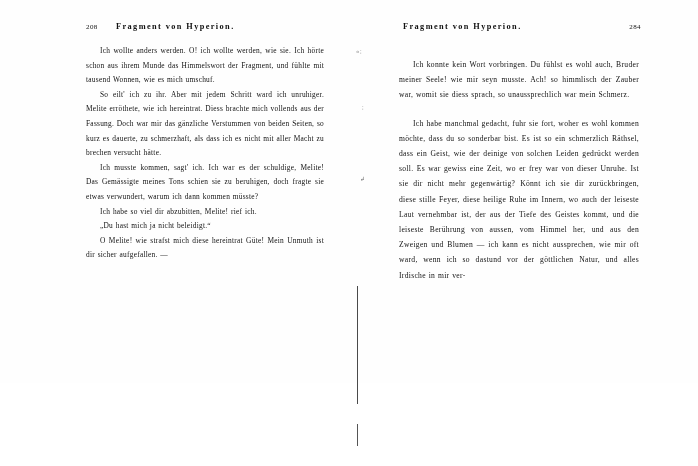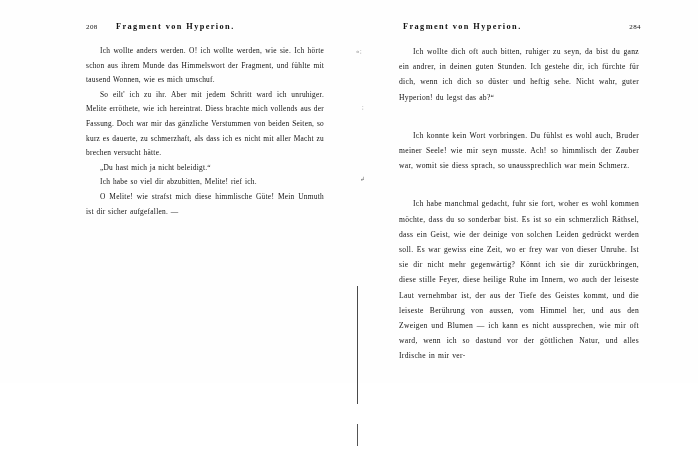--- a/index.html
+++ b/index.html
@@ -84,21 +84,21 @@
     text-align: justify;
     letter-spacing: 0.25px;
     word-spacing: 0.6px;
     -webkit-font-smoothing: none;
   }
   #page-right p.para {
     font-size: 7.6px;
     line-height: 15.2px;
     letter-spacing: 0.3px;
   }
-  p.para.gap-before { margin-top: 23px; }
+  p.para.gap-before { margin-top: 13px; }
 
   
   #gutter-line {
     position: absolute;
     left: 357px;
     top: 286px;
     width: 1px;
     height: 118px;
     background: #2a2a2a;
     opacity: 0.85;
@@ -134,35 +134,35 @@
   <div class="book-page" id="page-left">
 
     <div class="running-head">
       <span class="folio">208</span>
       <span class="head-title">Fragment von Hyperion.</span>
     </div>
 
     <div class="text-block">
       <p class="para">Ich wollte anders werden.  O! ich wollte werden, wie sie.  Ich hörte schon aus ihrem Munde das Himmelswort der Fragment, und fühlte mit tausend Wonnen, wie es mich umschuf.</p>
       <p class="para">So eilt' ich zu ihr.  Aber mit jedem Schritt ward ich unruhiger.  Melite erröthete, wie ich hereintrat.  Diess brachte mich vollends aus der Fassung.  Doch war mir das gänzliche Verstummen von beiden Seiten, so kurz es dauerte, zu schmerzhaft, als dass ich es nicht mit aller Macht zu brechen versucht hätte.</p>
+      <p class="para">Ich musste kommen, sagt' ich.  Ich war es der schuldige, Melite!  Das Gemässigte meines Tons schien sie zu beruhigen, doch fragte sie etwas verwundert, warum ich dann kommen müsste?</p>
+      <p class="para">Ich habe so viel dir abzubitten, Melite! rief ich.</p>
       <p class="para">„Du hast mich ja nicht beleidigt.“</p>
-      <p class="para">Ich habe so viel dir abzubitten, Melite! rief ich.</p>
-      <p class="para">O Melite! wie strafst mich diese himmlische Güte!  Mein Unmuth ist dir sicher aufgefallen. —</p>
+      <p class="para">O Melite! wie strafst mich diese hereintrat Güte!  Mein Unmuth ist dir sicher aufgefallen. —</p>
     </div>
   </div>
 
   <div class="book-page" id="page-right">
 
     <div class="running-head">
       <span class="head-title">Fragment von Hyperion.</span>
       <span class="folio">284</span>
     </div>
 
     <div class="text-block">
-      <p class="para">Ich wollte dich oft auch bitten, ruhiger zu seyn, da bist du ganz ein andrer, in deinen guten Stunden.  Ich gestehe dir, ich fürchte für dich, wenn ich dich so düster und heftig sehe.  Nicht wahr, guter Hyperion!  du legst das ab?“</p>
       <p class="para gap-before">Ich konnte kein Wort vorbringen.  Du fühlst es wohl auch, Bruder meiner Seele! wie mir seyn musste.  Ach! so himmlisch der Zauber war, womit sie diess sprach, so unaussprechlich war mein Schmerz.</p>
       <p class="para gap-before">Ich habe manchmal gedacht, fuhr sie fort, woher es wohl kommen möchte, dass du so sonderbar bist.  Es ist so ein schmerzlich Räthsel, dass ein Geist, wie der deinige von solchen Leiden gedrückt werden soll.  Es war gewiss eine Zeit, wo er frey war von dieser Unruhe.  Ist sie dir nicht mehr gegenwärtig?  Könnt ich sie dir zurückbringen, diese stille Feyer, diese heilige Ruhe im Innern, wo auch der leiseste Laut vernehmbar ist, der aus der Tiefe des Geistes kommt, und die leiseste Berührung von aussen, vom Himmel her, und aus den Zweigen und Blumen — ich kann es nicht aussprechen, wie mir oft ward, wenn ich so dastund vor der göttlichen Natur, und alles Irdische in mir ver-</p>
     </div>
   </div>
 
   <div id="gutter-line"></div>
   <div id="gutter-line-lower"></div>
 
   <span class="margin-mark" id="margin-mark-top">⸰∶</span>
   <span class="margin-mark" id="margin-mark-middle">∶</span>

